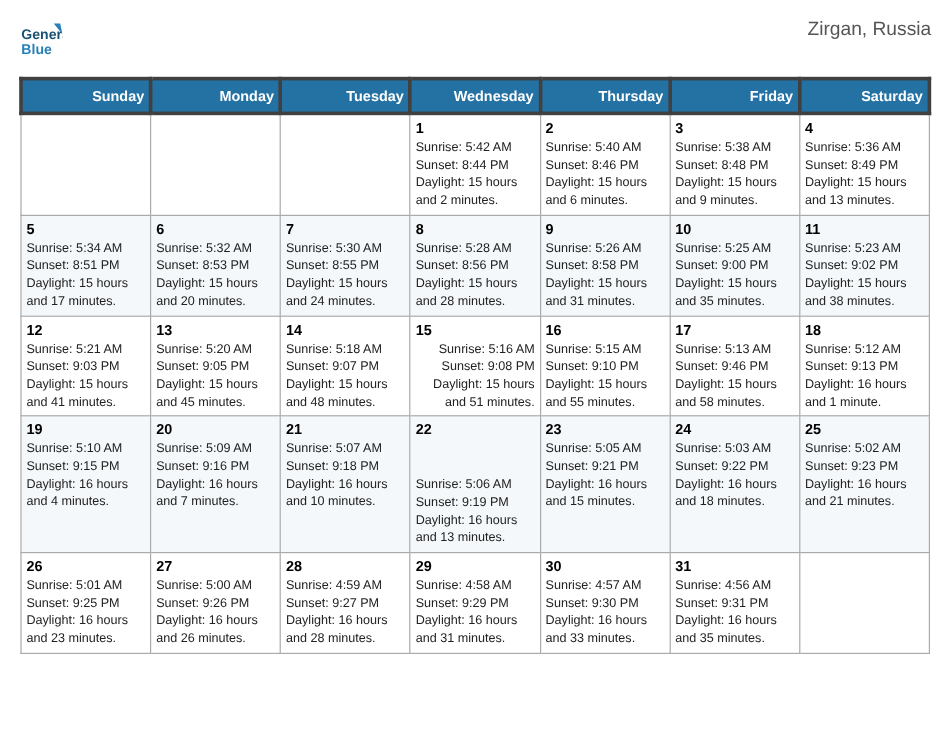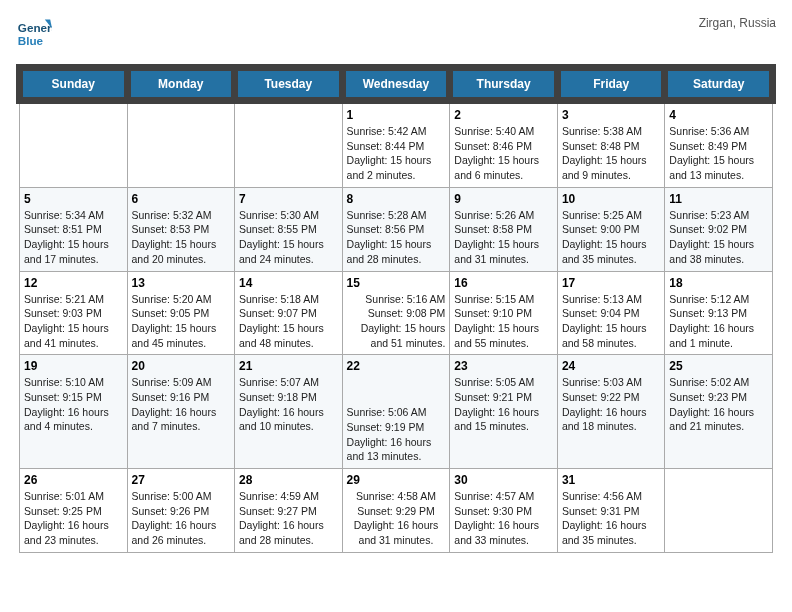--- a/index.html
+++ b/index.html
@@ -27,36 +27,36 @@
     }
     .title-block {
       text-align: right;
     }
     .title-month {
       font-size: 32px;
       font-weight: bold;
       color: #1a1a1a;
     }
     .title-location {
-      font-size: 12px;
+      font-size: 16px;
       color: #555;
     }
     .calendar {
       width: 100%;
       border-collapse: collapse;
       font-size: 11px;
     }
     .calendar th {
       background: #2471a3;
       color: #fff;
       padding: 6px 4px;
-      text-align: center;
+      text-align: right;
       font-size: 12px;
       font-weight: bold;
-      border: 7px solid #404040;
+      border: 3px solid #404040;
     }
     .calendar td {
       border: 1px solid #aaa;
       vertical-align: top;
       padding: 4px;
       width: 108px;
       min-height: 80px;
       background: #fff;
     }
     .calendar tr:nth-child(even) td {
@@ -222,21 +222,21 @@
         <td>
           <span class="day-num">16</span>
           <div class="day-info" style="white-space: pre-line;">Sunrise: 5:15 AM
 Sunset: 9:10 PM
 Daylight: 15 hours
 and 55 minutes.</div>
         </td>
         <td>
           <span class="day-num">17</span>
           <div class="day-info" style="white-space: pre-line;">Sunrise: 5:13 AM
-Sunset: 9:04 PM
+Sunset: 9:46 PM
 Daylight: 15 hours
 and 58 minutes.</div>
         </td>
         <td>
           <span class="day-num">18</span>
           <div class="day-info" style="white-space: pre-line;">Sunrise: 5:12 AM
 Sunset: 9:13 PM
 Daylight: 16 hours
 and 1 minute.</div>
         </td>
@@ -309,21 +309,21 @@
         </td>
         <td>
           <span class="day-num">28</span>
           <div class="day-info" style="white-space: pre-line;">Sunrise: 4:59 AM
 Sunset: 9:27 PM
 Daylight: 16 hours
 and 28 minutes.</div>
         </td>
         <td>
           <span class="day-num">29</span>
-          <div class="day-info" style="white-space: pre-line; text-align: center;">Sunrise: 4:58 AM
+          <div class="day-info" style="white-space: pre-line;">Sunrise: 4:58 AM
 Sunset: 9:29 PM
 Daylight: 16 hours
 and 31 minutes.</div>
         </td>
         <td>
           <span class="day-num">30</span>
           <div class="day-info" style="white-space: pre-line;">Sunrise: 4:57 AM
 Sunset: 9:30 PM
 Daylight: 16 hours
 and 33 minutes.</div>

